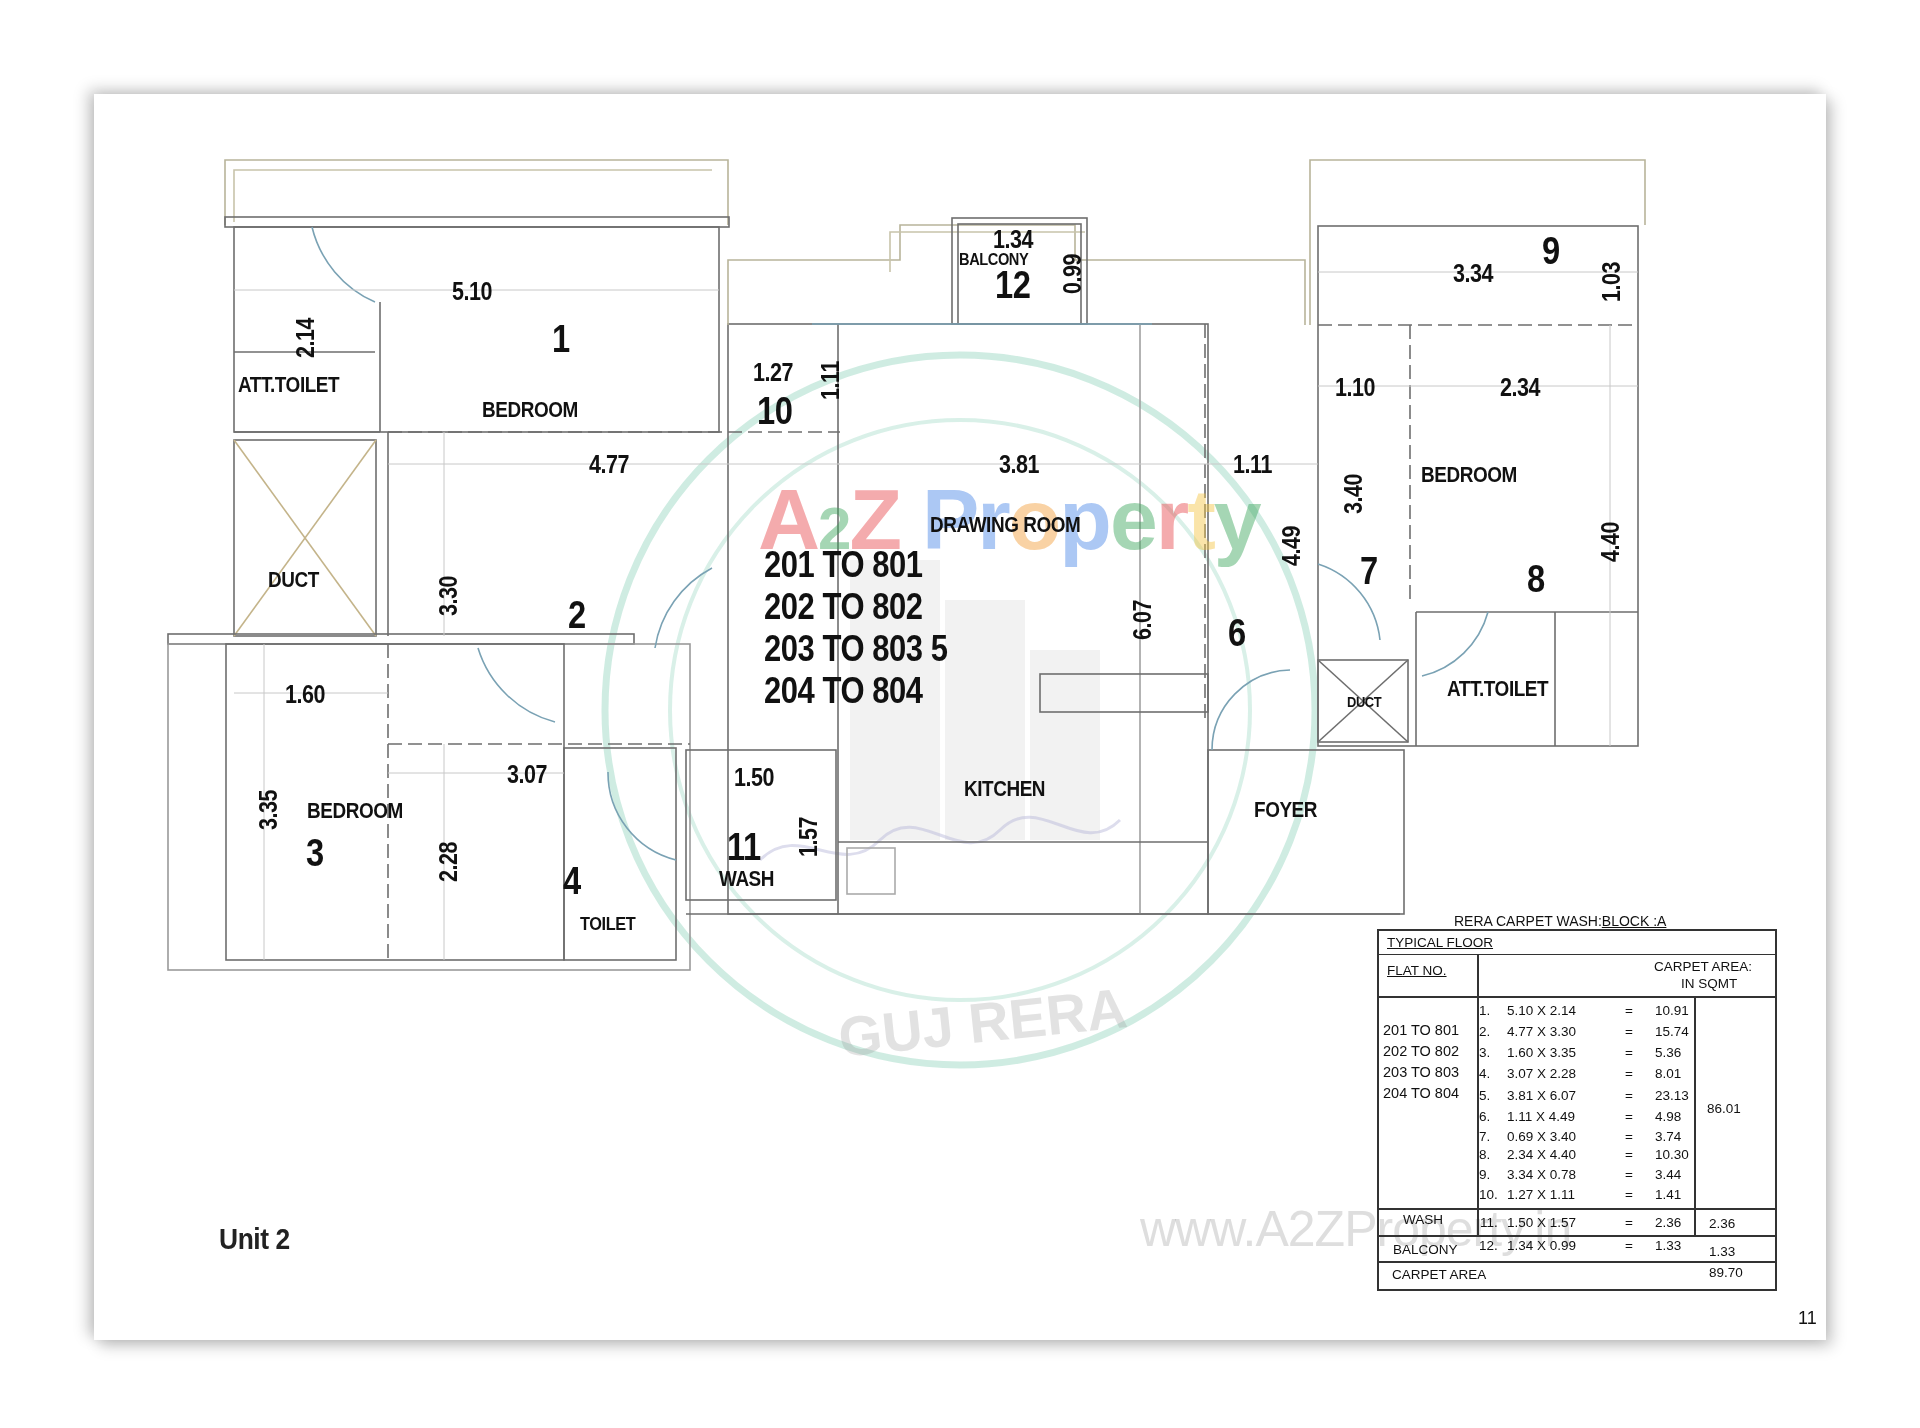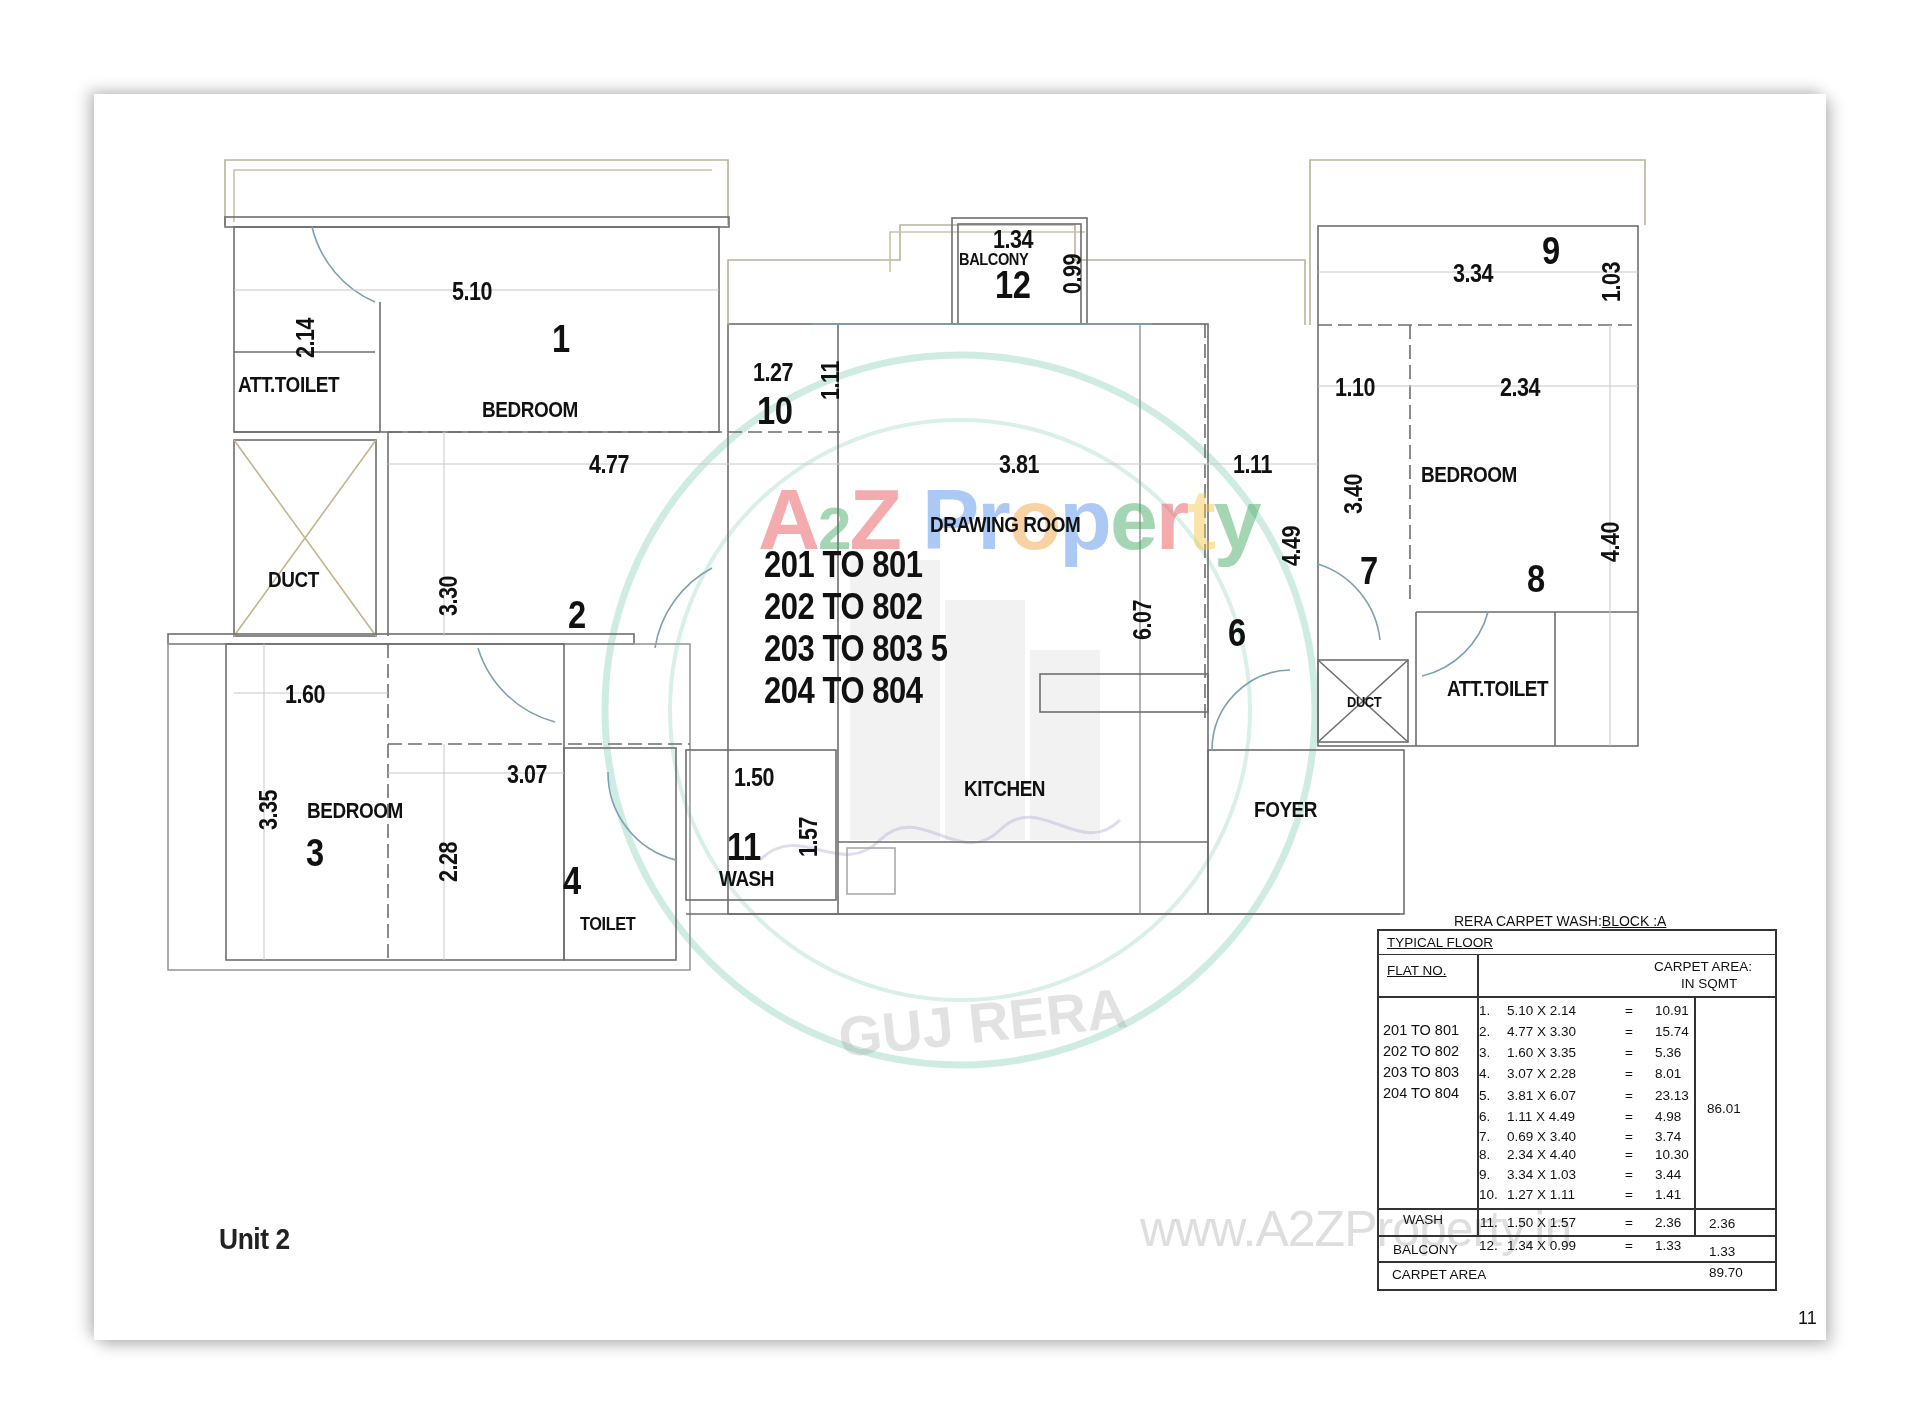--- a/index.html
+++ b/index.html
@@ -287,21 +287,21 @@
         <span style="left:176px">3.74</span>
       </div>
     <div class="calc-row" style="top:216px">
         <span style="left:0">8.</span>
         <span style="left:28px">2.34 X 4.40</span>
         <span style="left:146px">=</span>
         <span style="left:176px">10.30</span>
       </div>
     <div class="calc-row" style="top:236px">
         <span style="left:0">9.</span>
-        <span style="left:28px">3.34 X 1.03</span>
+        <span style="left:28px">3.34 X 0.78</span>
         <span style="left:146px">=</span>
         <span style="left:176px">3.44</span>
       </div>
     <div class="calc-row" style="top:256px">
         <span style="left:0">10.</span>
         <span style="left:28px">1.27 X 1.11</span>
         <span style="left:146px">=</span>
         <span style="left:176px">1.41</span>
       </div>
   </div>

